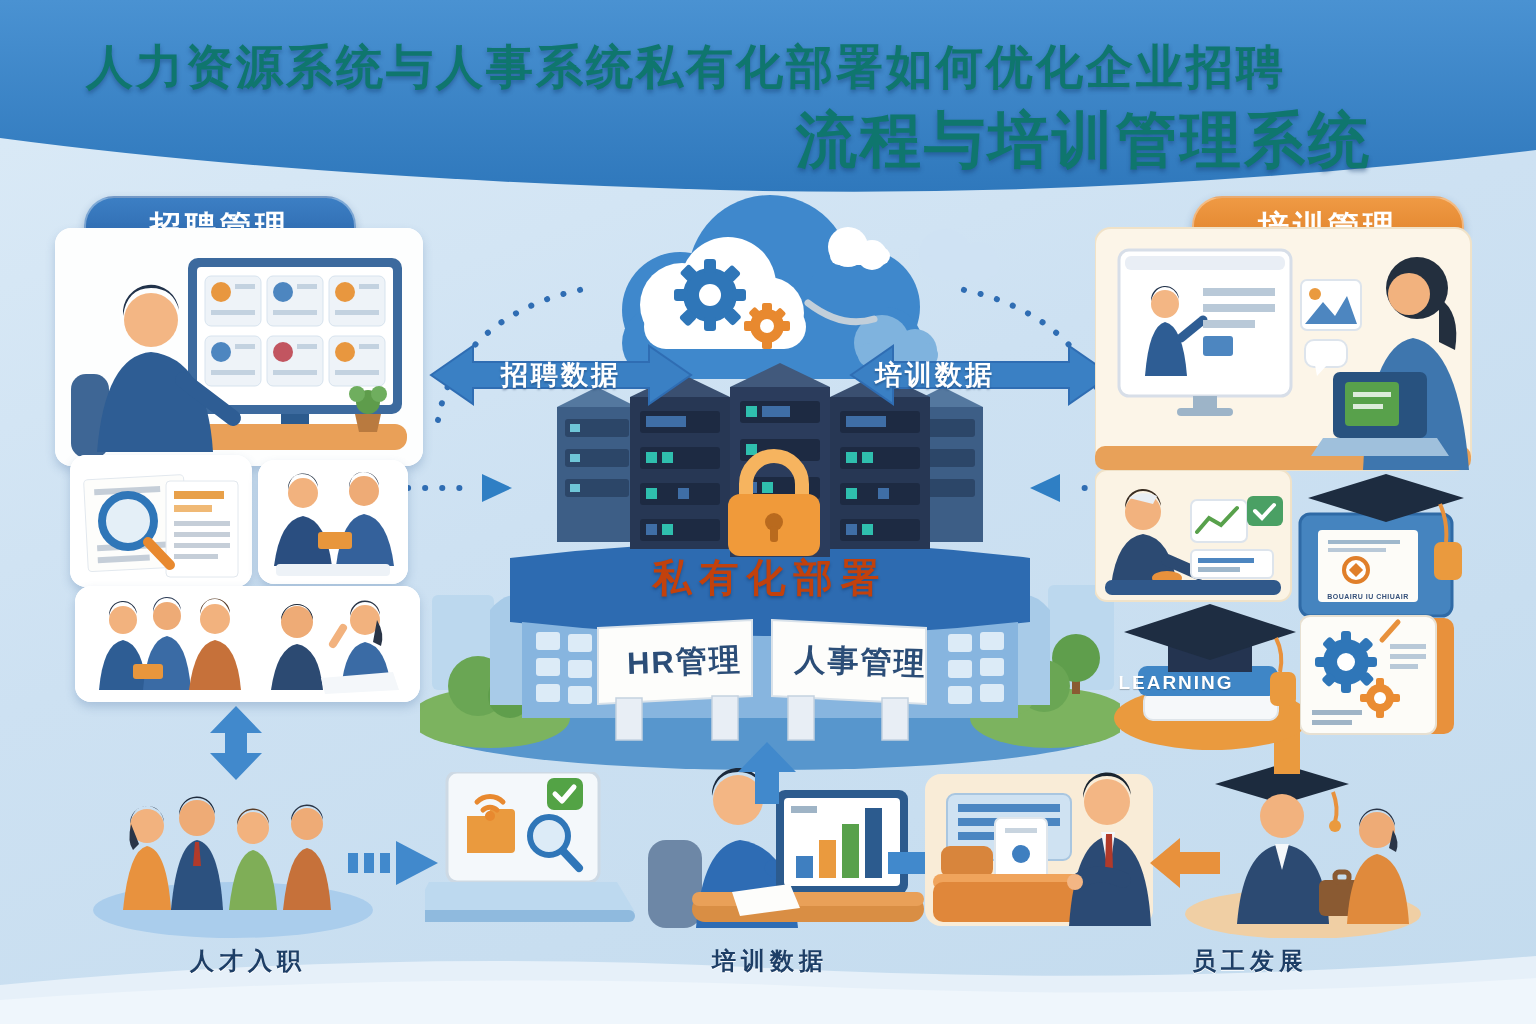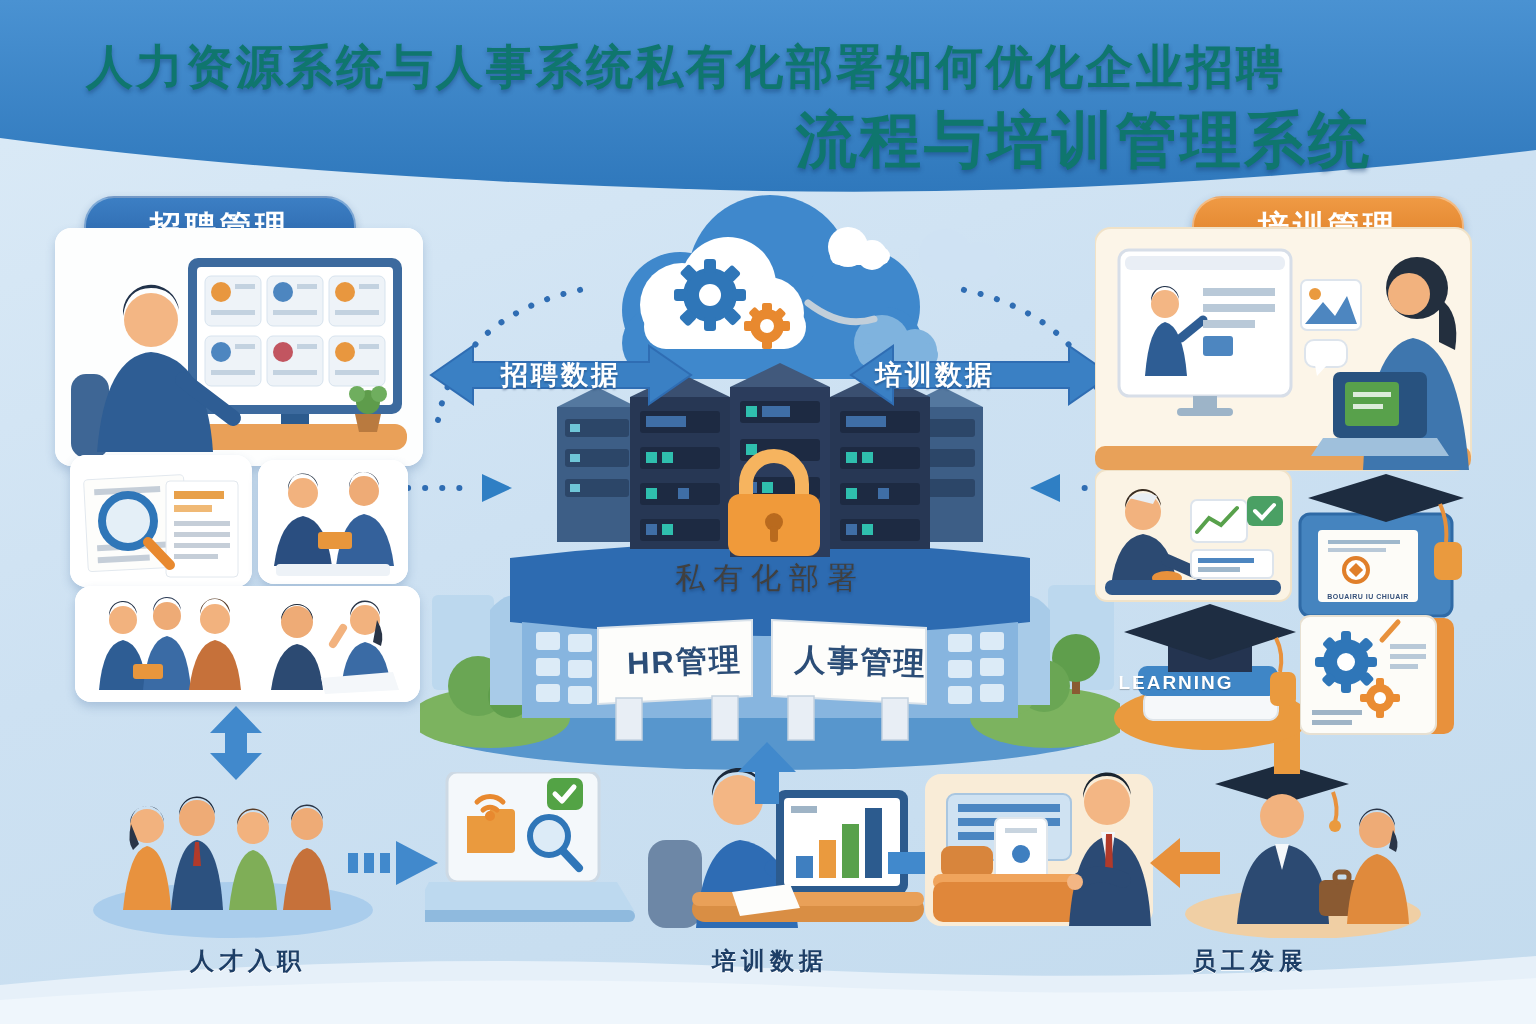--- a/index.html
+++ b/index.html
@@ -18,21 +18,21 @@
   .badge{
     border-radius:30px;color:#fff;font-weight:bold;font-size:31px;letter-spacing:4px;
     box-shadow:0 4px 8px rgba(30,70,120,.3);border:2px solid rgba(255,255,255,.35);
   }
   .badge-blue{background:linear-gradient(180deg,#3c7fc4,#2a63a8);}
   .badge-orange{background:linear-gradient(180deg,#ef9a44,#dd7d24);}
   .card{background:#fdfefe;border-radius:16px;box-shadow:0 5px 10px rgba(60,100,150,.25);}
   .flow-label{color:#fff;font-weight:bold;font-size:27px;letter-spacing:3px;text-shadow:0 2px 2px rgba(20,50,90,.4);}
   .bottom-label{color:#1d3e66;font-weight:bold;font-size:24px;letter-spacing:5px;text-shadow:0 1px 0 #fff;}
   .sign-label{color:#2b4d77;font-weight:bold;font-size:31px;letter-spacing:2px;}
-  .banner-label{color:#404040;font-weight:normal;font-size:30px;letter-spacing:8px;text-shadow:0 2px 3px rgba(15,45,90,.4);}
+  .banner-label{color:#c2410c;font-weight:bold;font-size:39px;letter-spacing:8px;text-shadow:0 2px 3px rgba(15,45,90,.4);}
   .learning-label{color:#fff;font-weight:bold;font-size:19px;letter-spacing:2px;text-shadow:0 1px 1px rgba(0,0,0,.25);}
   .cert-tiny{color:#35507a;font-size:7px;font-weight:bold;letter-spacing:.5px;white-space:nowrap;}
 </style>
 </head>
 <body>
 
 <svg class="abs" style="left:0;top:0" width="1536" height="220">
   <defs>
     <linearGradient id="hg" x1="0" y1="0" x2="0" y2="1">
       <stop offset="0" stop-color="#4a92d2"></stop>

